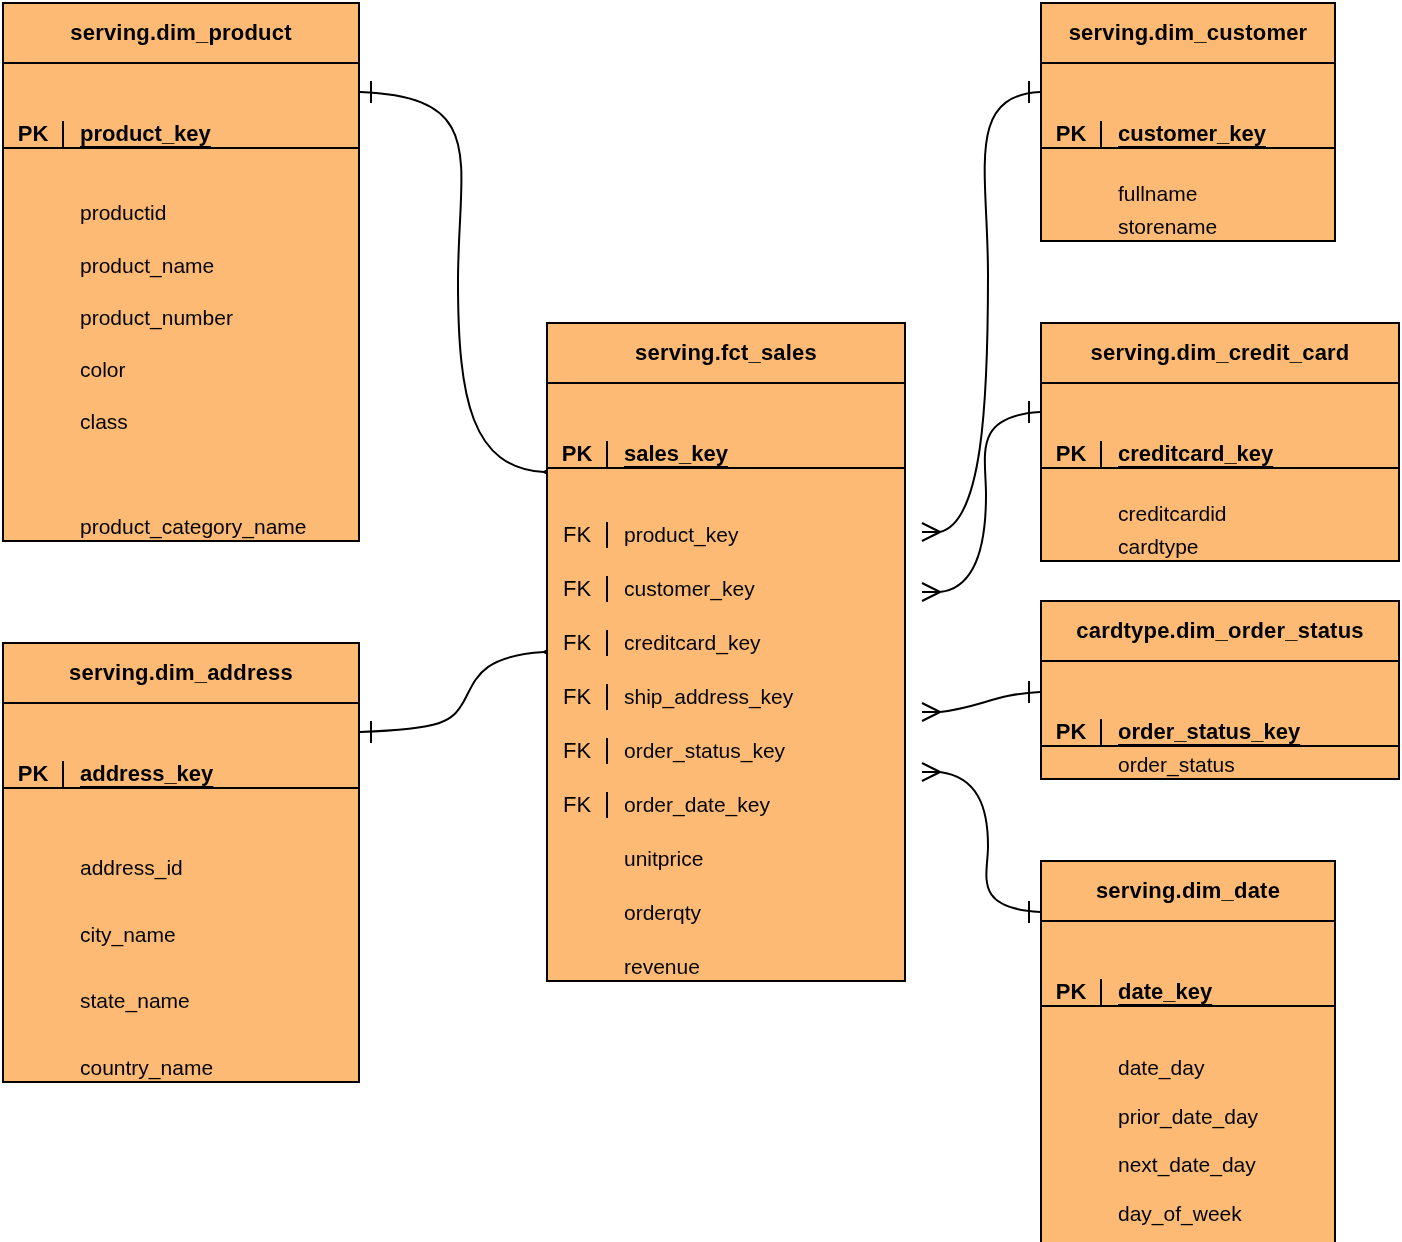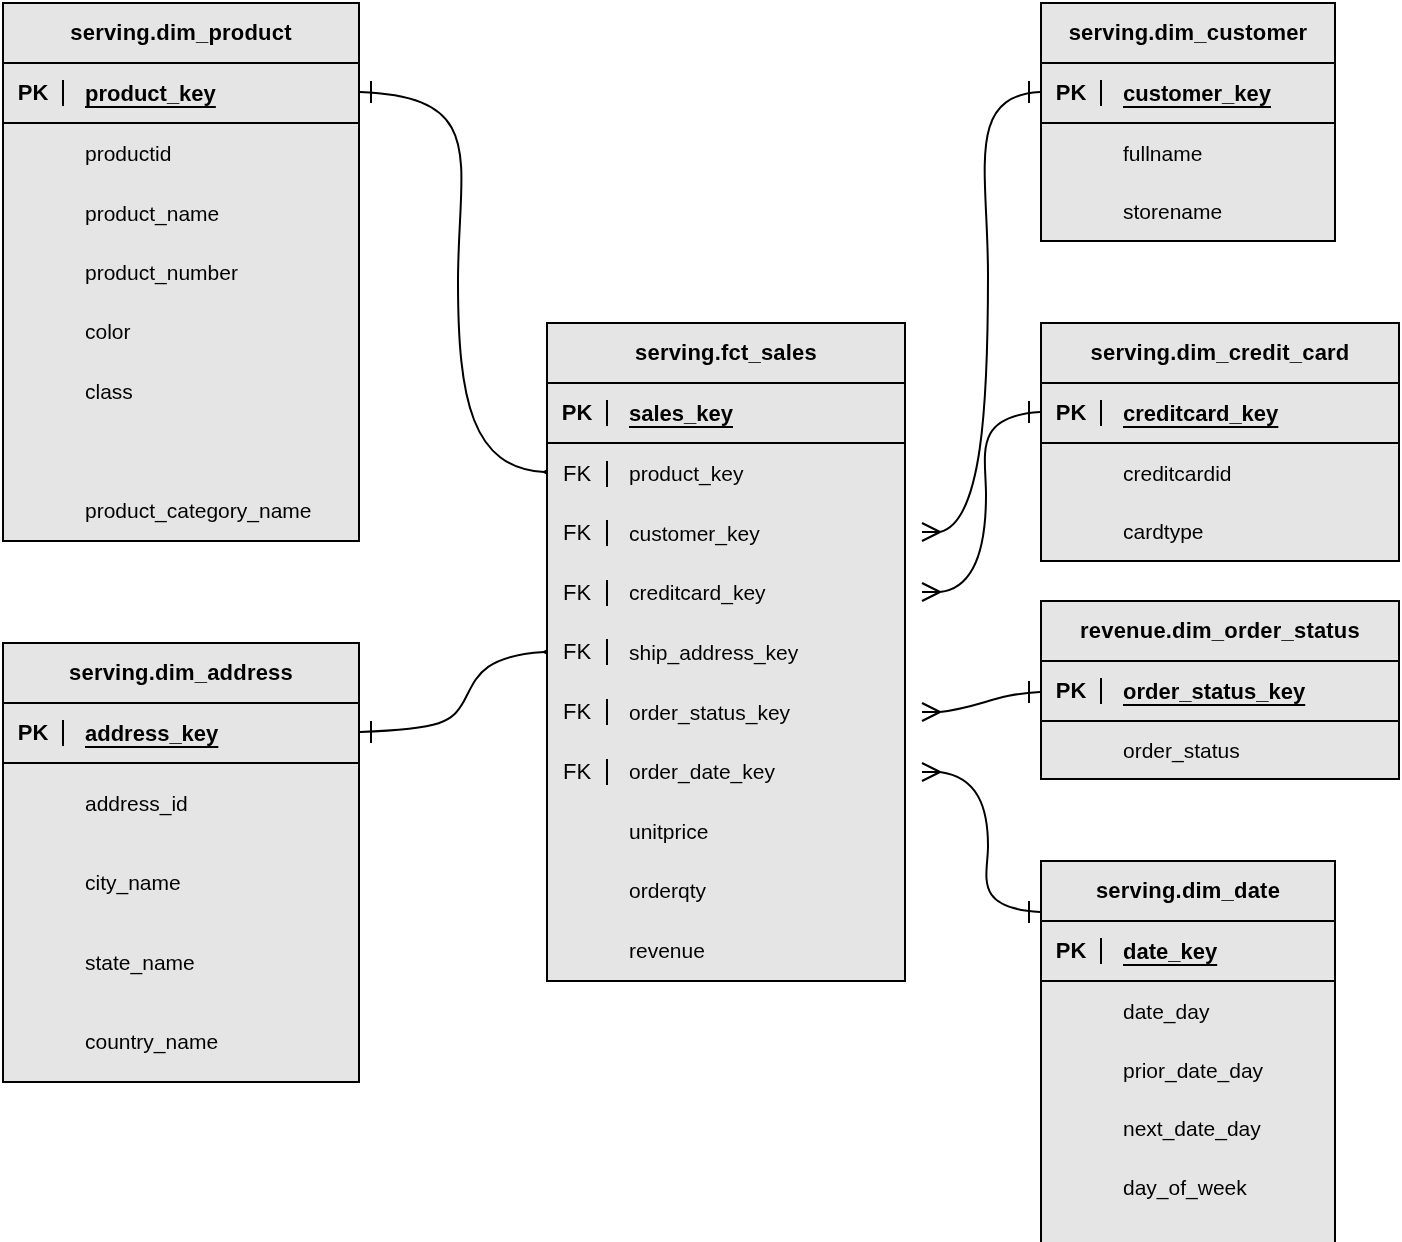--- a/index.html
+++ b/index.html
@@ -19,56 +19,57 @@
   }
   .wire {
     fill: none;
     stroke: #000000;
     stroke-width: 2;
   }
   .tbl {
     position: absolute;
     box-sizing: border-box;
     border: 2px solid #000000;
-    background: #e5e5e5;
+    background: #fdba74;
     display: flex;
     flex-direction: column;
+    gap: 25px;
   }
   .tbl-title {
     flex: 0 0 58px;
     border-bottom: 2px solid #000000;
     display: flex;
     align-items: center;
     justify-content: center;
     font-size: 22px;
     font-weight: 700;
     letter-spacing: 0.2px;
   }
-  .row { display: flex; align-items: center; min-height: 0; }
+  .row { display: flex; align-items: flex-end; min-height: 0; }
   .pk-row { flex: 0 0 58px; border-bottom: 2px solid #000000; }
   .tbl-body { flex: 1 1 auto; display: flex; flex-direction: column; }
   .tbl-body .row { flex: 1 1 0; }
   .key-cell {
     flex: 0 0 58px;
     border-right: 2px solid #000000;
     display: flex;
     align-items: center;
     justify-content: center;
     font-size: 22px;
   }
   .pk-row .key-cell { font-weight: 700; }
   .field-cell {
     flex: 1 1 auto;
     display: flex;
     align-items: center;
+    padding-left: 16px;
     padding-right: 8px;
     font-size: 21px;
     line-height: 27px;
     white-space: pre-wrap;
-    margin-left: 21px;
   }
   .pk-row .field-cell {
     font-size: 22px;
     font-weight: 700;
     text-decoration: underline;
     text-decoration-thickness: 2px;
     text-underline-offset: 5px;
   }
 </style>
 </head>
@@ -222,21 +223,21 @@
           <div class="field-cell">creditcardid</div>
         </div>
       <div class="row">
           <div class="key-cell"></div>
           <div class="field-cell">cardtype</div>
         </div>
     </div>
   </div>
 
   <div class="tbl" style="left:1040px; top:600px; width:360px; height:180px;">
-    <div class="tbl-title">revenue.dim_order_status</div>
+    <div class="tbl-title">cardtype.dim_order_status</div>
     <div class="row pk-row">
       <div class="key-cell">PK</div>
       <div class="field-cell">order_status_key</div>
     </div>
     <div class="tbl-body">
       <div class="row">
           <div class="key-cell"></div>
           <div class="field-cell">order_status</div>
         </div>
     </div>

